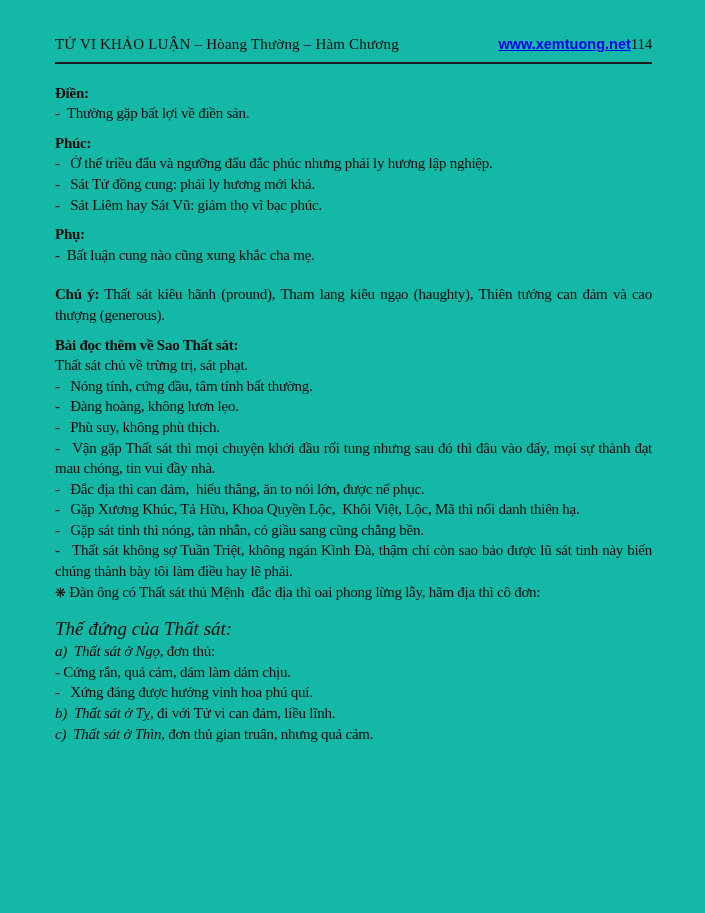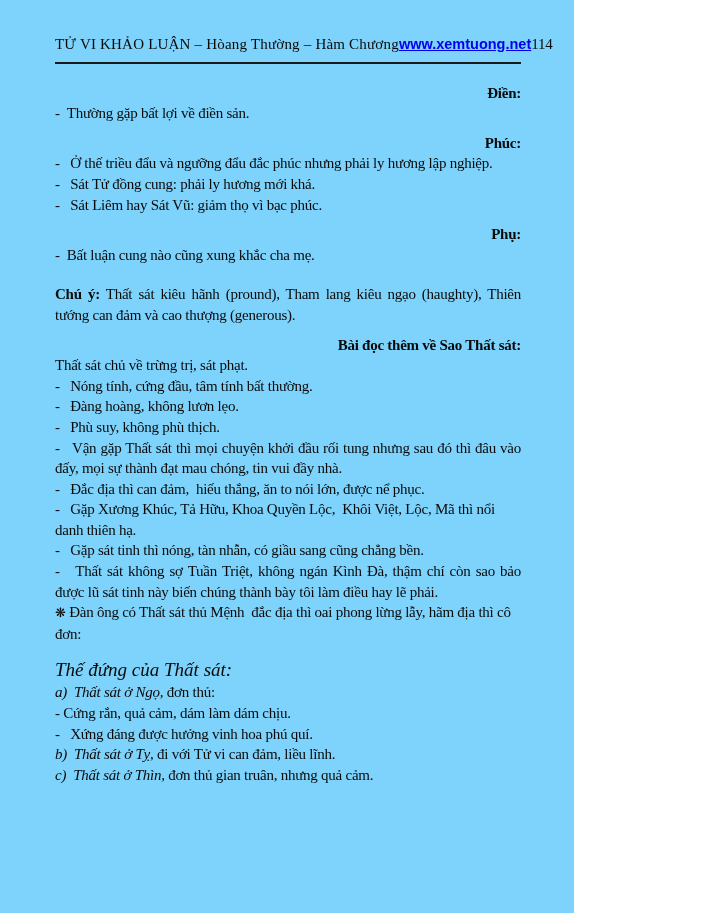--- a/index.html
+++ b/index.html
@@ -1,19 +1,19 @@
 <!DOCTYPE html>
 <html lang="vi"><head>
 <meta charset="utf-8">
 <style>
   html,body{margin:0;padding:0;background:#ffffff;}
   .page{
     position:relative;
-    width:574px;height:913px;
-    background:#7dd3fc;
+    width:705px;height:913px;
+    background:#14b8a6;
     box-sizing:border-box;
     padding:34px 53px 0 55px;
     font-family:"Liberation Serif", serif;
     font-size:15px;
     letter-spacing:-0.25px;
     line-height:20.6px;
     color:#0a0a0a;
     overflow:hidden;
   }
   .header{
@@ -29,21 +29,21 @@
     font-weight:bold;
     font-size:14.5px;
     color:#0000ee;
     text-decoration:underline;
     letter-spacing:0;
     cursor:pointer;
   }
   .rule{border-bottom:2px solid #1a1a1a;margin-top:7px;margin-bottom:19px;}
   #doc-body p{margin:0;}
   #doc-body p.j{text-align:justify;}
-  #doc-body p.heading{font-weight:bold;margin-top:9px;text-align:right;}
+  #doc-body p.heading{font-weight:bold;margin-top:9px;}
   #doc-body p.note{margin-top:19px;text-align:justify;}
   #doc-body p.note .b{font-weight:bold;}
   #doc-body p.italic-title{
     font-style:italic;
     font-size:19px;
     line-height:25px;
     margin-top:13px;
     letter-spacing:0;
   }
   #doc-body p.lettered .i{font-style:italic;}

